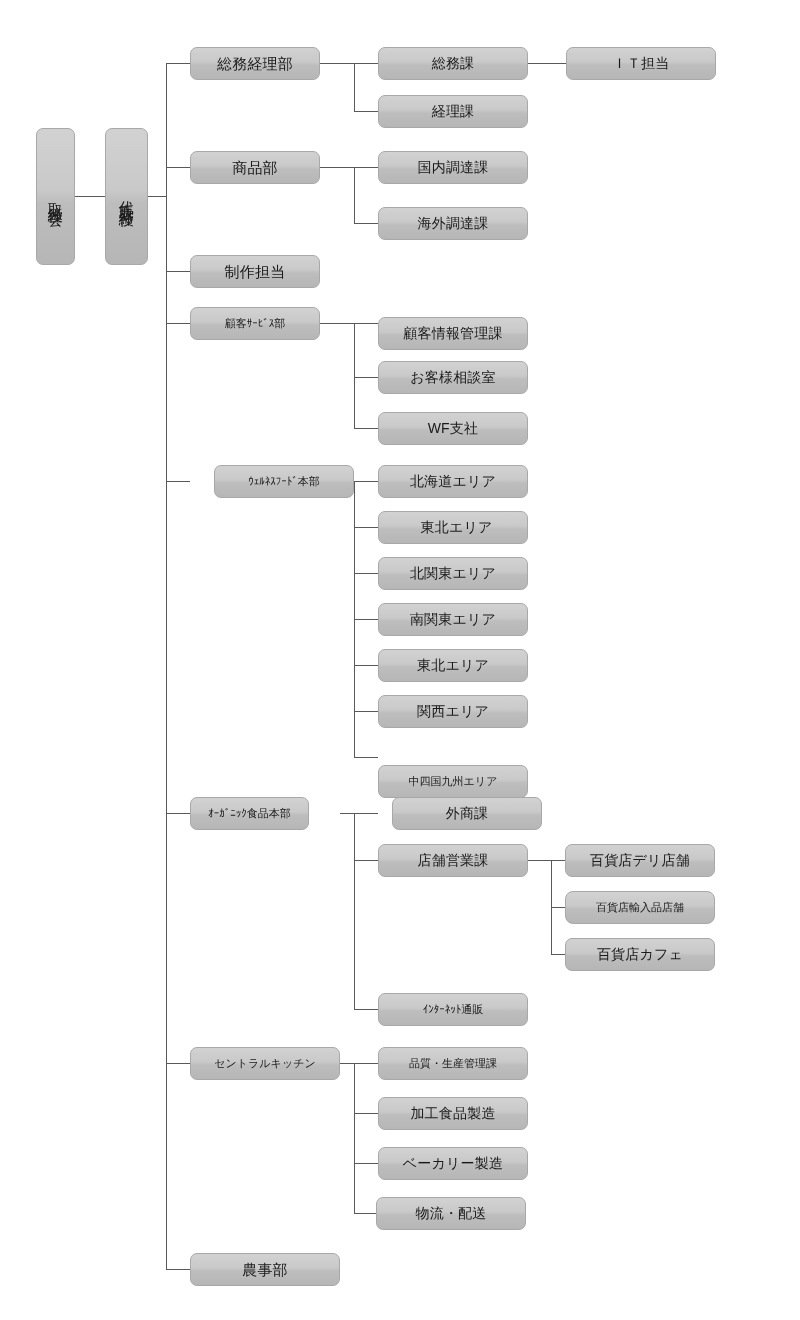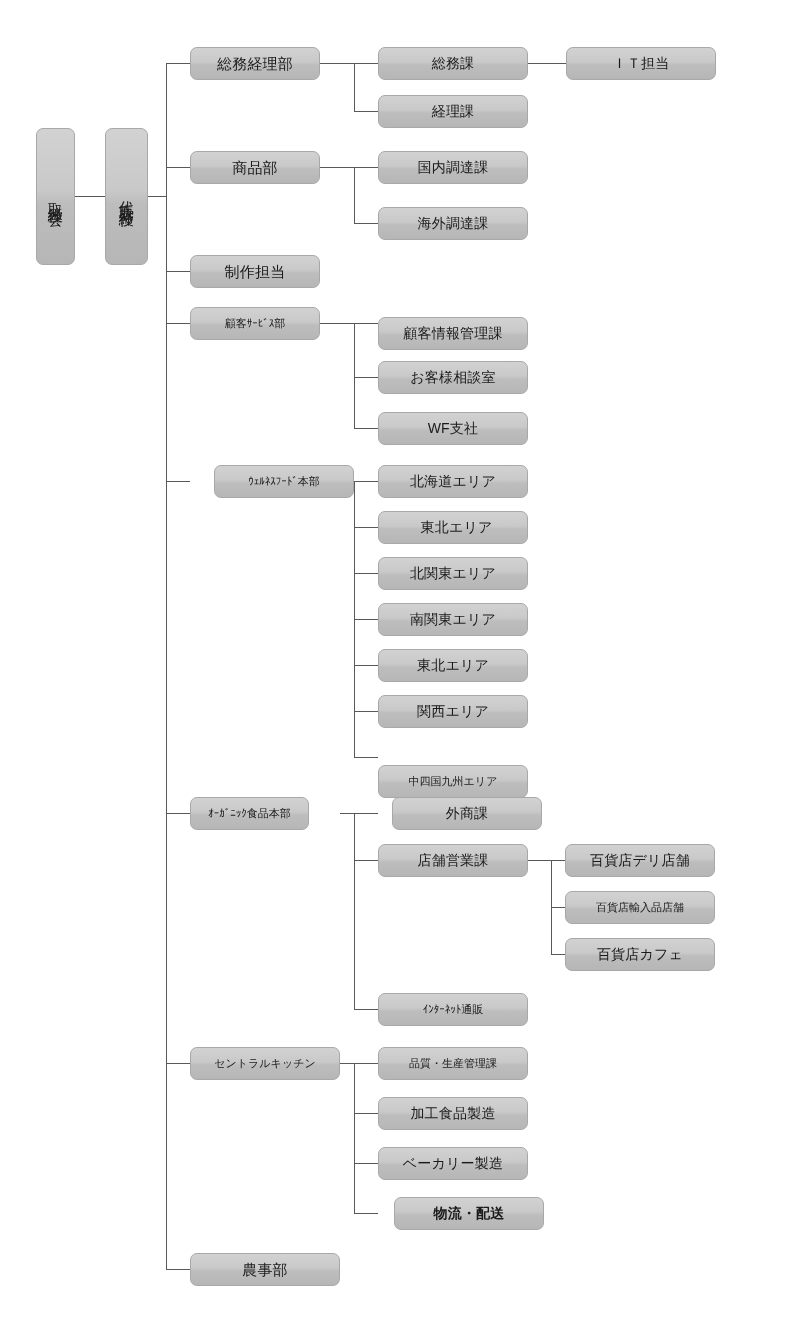--- a/index.html
+++ b/index.html
@@ -153,20 +153,20 @@
   <div class="node lvl2" style="left:378px; top:695px; width:150px; height:33px;">関西エリア</div>
   <div class="node lvl2 narrowtext" style="left:378px; top:741px; width:150px; height:33px;margin-top:24px;">中四国九州エリア</div>
 
   <div class="node lvl2" style="left:392px; top:797px; width:150px; height:33px;">外商課</div>
   <div class="node lvl2" style="left:378px; top:844px; width:150px; height:33px;">店舗営業課</div>
   <div class="node lvl2 narrowtext" style="left:378px; top:993px; width:150px; height:33px;">ｲﾝﾀｰﾈｯﾄ通販</div>
 
   <div class="node lvl2 narrowtext" style="left:378px; top:1047px; width:150px; height:33px;">品質・生産管理課</div>
   <div class="node lvl2" style="left:378px; top:1147px; width:150px; height:33px;">ベーカリー製造</div>
   <div class="node lvl2" style="left:378px; top:1097px; width:150px; height:33px;">加工食品製造</div>
-  <div class="node lvl2" style="left:394px; top:1197px; width:150px; height:33px;font-weight:bold;">物流・配送</div>
+  <div class="node lvl2" style="left:376px; top:1197px; width:150px; height:33px;">物流・配送</div>
 
   <div class="node lvl3" style="left:566px; top:47px; width:150px; height:33px;">ＩＴ担当</div>
   <div class="node lvl3" style="left:565px; top:844px; width:150px; height:33px;">百貨店デリ店舗</div>
-  <div class="node lvl3 narrowtext" style="left:565px; top:891px; width:150px; height:33px;">百貨店輸入品店舗</div>
+  <div class="node lvl3 narrowtext" style="left:565px; top:891px; width:150px; height:33px;border-radius:8px;">百貨店輸入品店舗</div>
   <div class="node lvl3" style="left:565px; top:938px; width:150px; height:33px;">百貨店カフェ</div>
 
 </div>
 
 </body></html>

